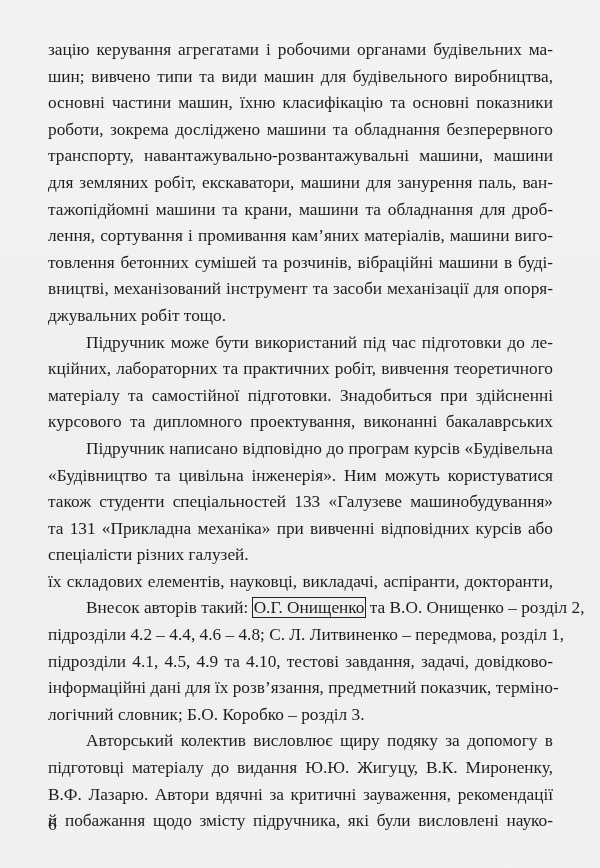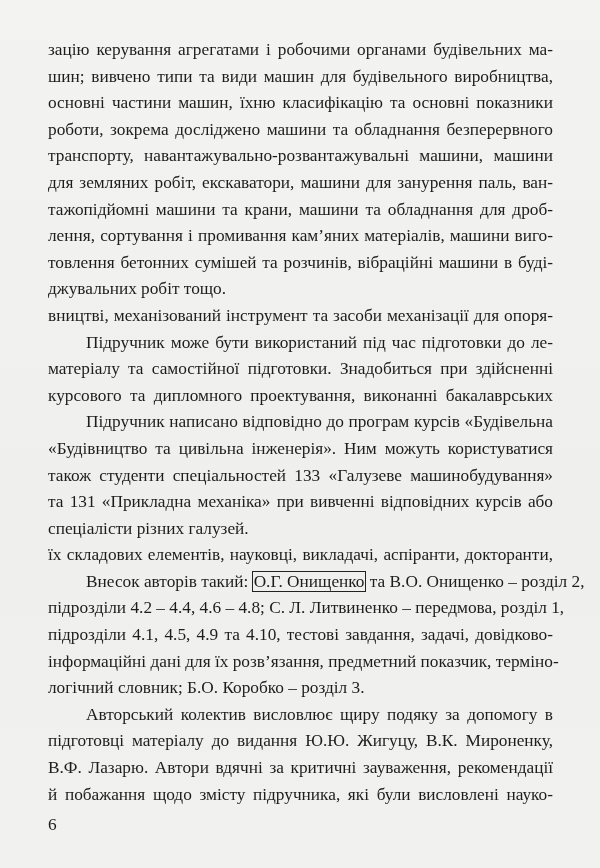--- a/index.html
+++ b/index.html
@@ -67,26 +67,27 @@
     <div>
       <span class="line">зацію керування агрегатами і робочими органами будівельних ма-</span>
       <span class="line">шин; вивчено типи та види машин для будівельного виробництва,</span>
       <span class="line">основні частини машин, їхню класифікацію та основні показники</span>
       <span class="line">роботи, зокрема досліджено машини та обладнання безперервного</span>
       <span class="line">транспорту, навантажувально-розвантажувальні машини, машини</span>
       <span class="line">для земляних робіт, екскаватори,  машини для занурення паль, ван-</span>
       <span class="line">тажопідйомні машини та крани, машини та обладнання для дроб-</span>
       <span class="line">лення, сортування і промивання кам’яних матеріалів, машини виго-</span>
       <span class="line">товлення бетонних сумішей та розчинів, вібраційні машини в буді-</span>
+      <span class="line">вництві, механізований інструмент та засоби механізації для опоря-</span>
       <span class="line last">джувальних робіт тощо.</span>
-      <span class="line">вництві, механізований інструмент та засоби механізації для опоря-</span>
     </div>
 
     <div>
       <span class="line indent">Підручник може бути використаний під час підготовки до  ле-</span>
+      <span class="line">кційних, лабораторних та практичних робіт, вивчення теоретичного</span>
       <span class="line">матеріалу та самостійної підготовки. Знадобиться при здійсненні</span>
       <span class="line">курсового та дипломного проектування, виконанні бакалаврських</span>
     </div>
 
     <div>
       <span class="line indent">Підручник написано відповідно до програм курсів «Будівельна</span>
       <span class="line">«Будівництво та цивільна інженерія». Ним можуть користуватися</span>
       <span class="line">також студенти спеціальностей 133 «Галузеве машинобудування»</span>
       <span class="line">та 131 «Прикладна механіка» при вивченні відповідних курсів або</span>
       <span class="line last">спеціалісти різних галузей.</span>

